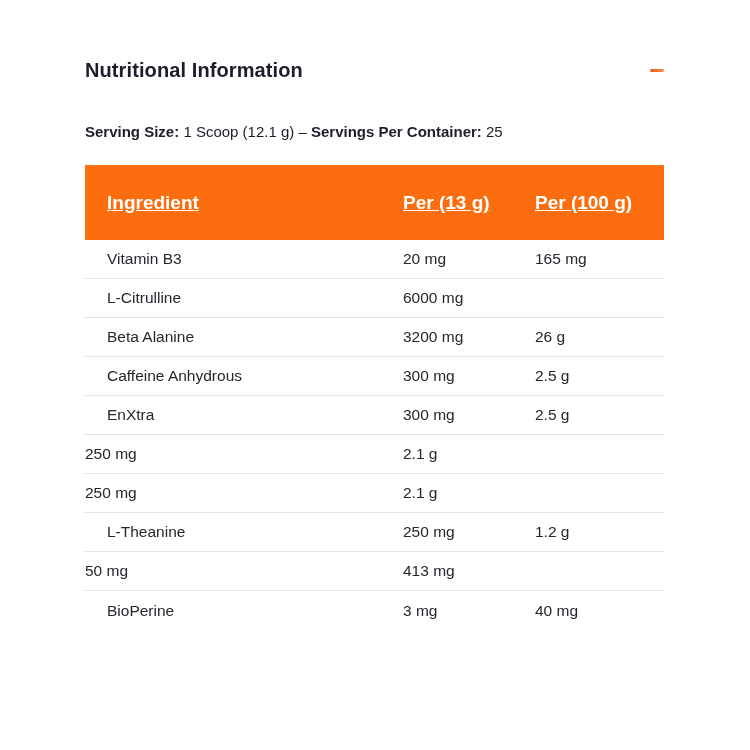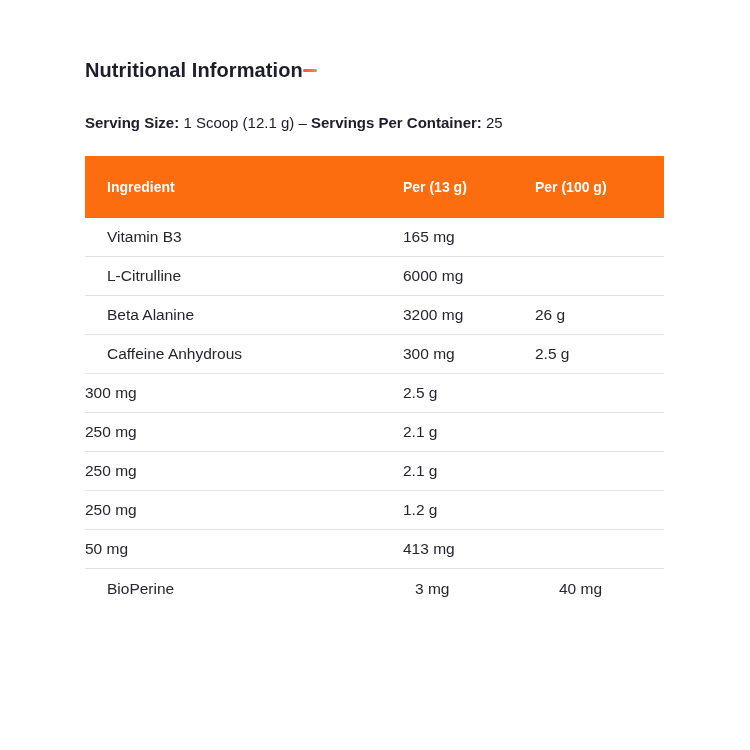--- a/index.html
+++ b/index.html
@@ -18,68 +18,69 @@
     font-family: "Liberation Sans", sans-serif;
     color: var(--body_dark);
     overflow: hidden;
   }
   .wrap {
     padding: 58px 86px 0 85px;
   }
   .title-row {
     display: flex;
     align-items: center;
-    justify-content: flex-start;
+    justify-content: space-between;
   }
   .section-title {
     font-size: 20px;
     line-height: 24px;
     font-weight: 700;
     color: var(--title_dark);
     letter-spacing: 0.1px;
   }
   .minus-dash {
     width: 14px;
     height: 3px;
     border-radius: 2px;
     background: linear-gradient(90deg, var(--minus_orange_a), var(--minus_orange_b));
     cursor: pointer;
     flex: 0 0 auto;
   }
   .serving-line {
-    margin-top: 31px;
+    margin-top: 40px;
     font-size: 15px;
     line-height: 19px;
     color: var(--title_dark);
   }
   .serving-line .bold { font-weight: 700; }
   .nutri-table {
     margin-top: 24px;
   }
   .t-header {
     display: grid;
     grid-template-columns: 318px 132px 1fr;
     align-items: center;
-    height: 62px;
+    height: 75px;
     background: var(--accent_orange);
     color: #ffffff;
-    font-size: 14px;
+    font-size: 19px;
     font-weight: 700;
+    text-decoration: underline;
   }
   .t-row {
     display: grid;
     grid-template-columns: 318px 132px 1fr;
     align-items: center;
     height: 39px;
     border-bottom: 1px solid var(--border_gray);
     font-size: 15.5px;
     color: var(--body_dark);
     background: #ffffff;
   }
-  .t-row:last-child { border-bottom: none; gap: 12px; }
+  .t-row:last-child { border-bottom: none; }
   .c1 { padding-left: 22px; }
 </style>
 </head>
 <body>
 
 <div class="wrap">
 
   <div class="title-row">
     <h2 class="section-title">Nutritional Information</h2>
     <span class="minus-dash"></span>
@@ -95,20 +96,21 @@
 
   <div class="nutri-table">
     <div class="t-header">
       <span class="c1">Ingredient</span>
       <span>Per (13 g)</span>
       <span>Per (100 g)</span>
     </div>
     <div>
   <div class="t-row">
     <span class="c1">Vitamin B3</span>
+    <span>20 mg</span>
     <span>165 mg</span>
   </div>
 
   <div class="t-row">
     <span class="c1">L-Citrulline</span>
     <span>6000 mg</span>
   </div>
 
   <div class="t-row">
     <span class="c1">Beta Alanine</span>
@@ -116,35 +118,37 @@
     <span>26 g</span>
   </div>
 
   <div class="t-row">
     <span class="c1">Caffeine Anhydrous</span>
     <span>300 mg</span>
     <span>2.5 g</span>
   </div>
 
   <div class="t-row">
+    <span class="c1">EnXtra</span>
     <span>300 mg</span>
     <span>2.5 g</span>
   </div>
 
   <div class="t-row">
     <span>250 mg</span>
     <span>2.1 g</span>
   </div>
 
   <div class="t-row">
     <span>250 mg</span>
     <span>2.1 g</span>
   </div>
 
   <div class="t-row">
+    <span class="c1">L-Theanine</span>
     <span>250 mg</span>
     <span>1.2 g</span>
   </div>
 
   <div class="t-row">
     <span>50 mg</span>
     <span>413 mg</span>
   </div>
 
   <div class="t-row">

